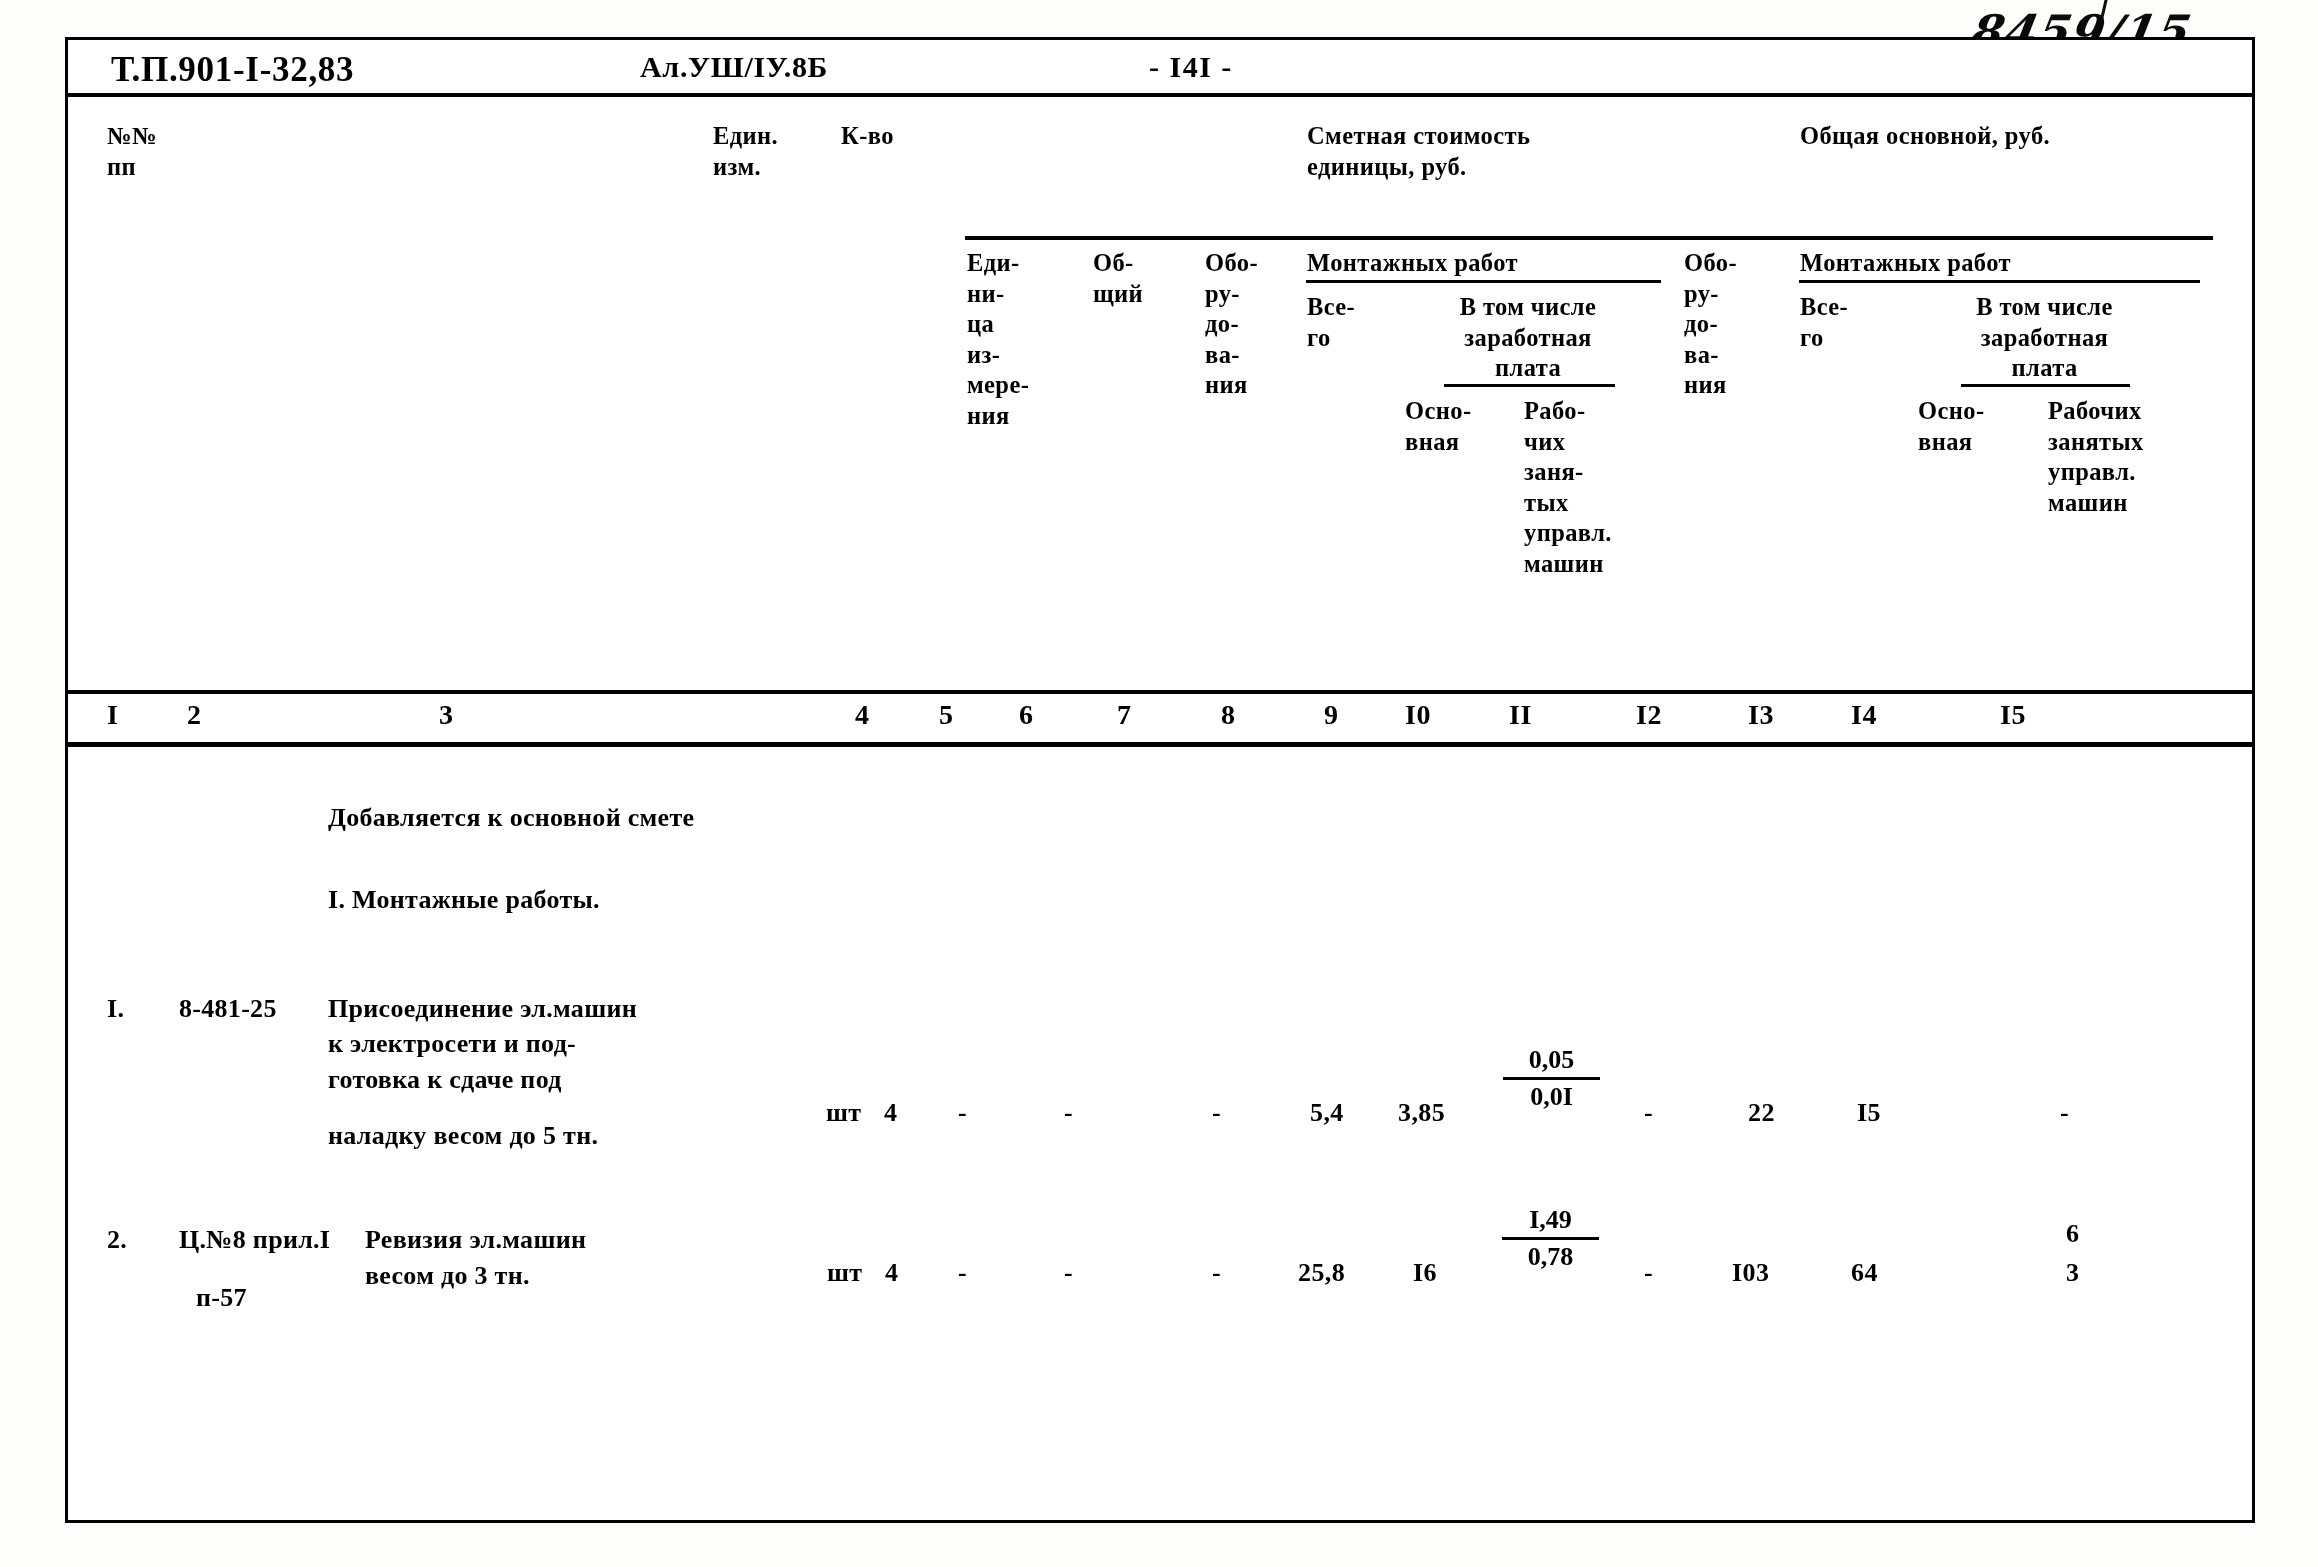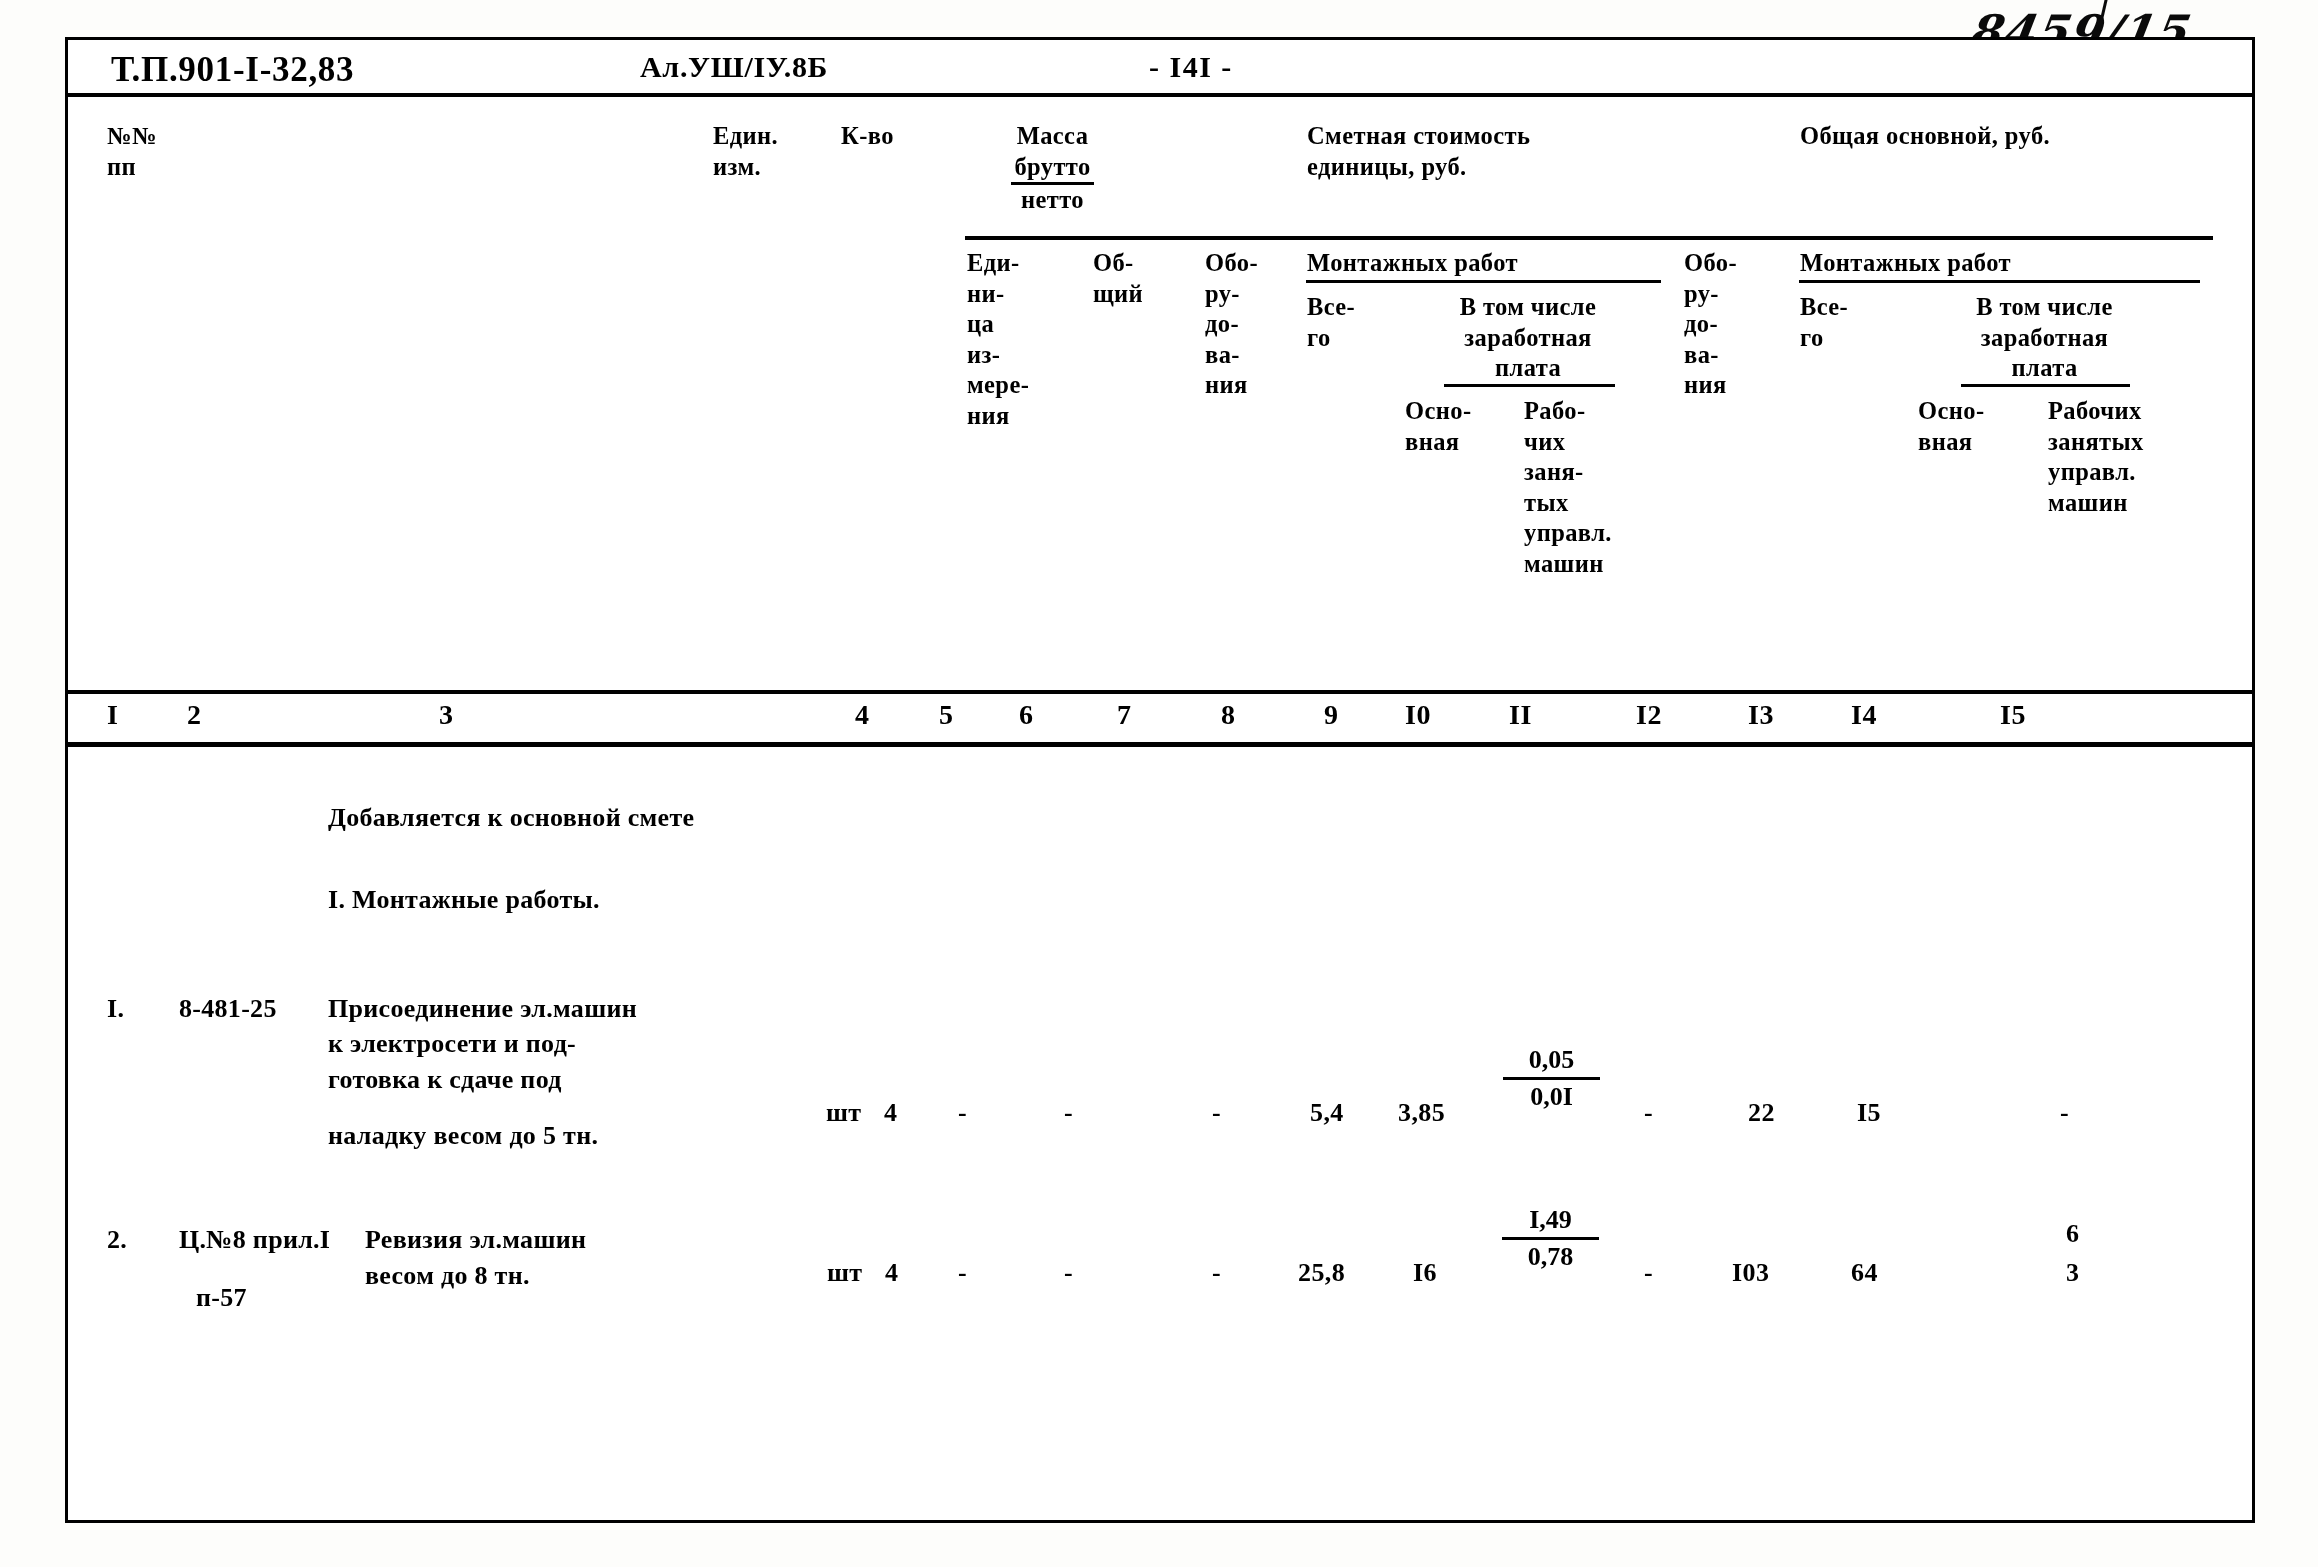--- a/index.html
+++ b/index.html
@@ -94,27 +94,20 @@
     <div id="hdr">
 
       <div class="hc" style="left:39px;top:28px;width:71px;">№№<br>пп</div>
 
 
 
       <div class="hc" style="left:645px;top:28px;width:97px;">Един.<br>изм.</div>
 
       <div class="hc" style="left:773px;top:28px;width:89px;">К-во</div>
 
-      <div class="hc" style="left:899px;top:28px;width:171px;text-align:center;">
-        <span>Масса</span><br>
-        <span class="frac">
-          <span class="top">брутто</span>
-          <span class="bot">нетто</span>
-        </span>
-      </div>
 
       <div class="hc" style="left:1239px;top:28px;width:461px;">
         <span>Сметная стоимость</span><br>
         <span>единицы, руб.</span>
       </div>
 
       <div class="hc" style="left:1732px;top:28px;width:461px;">Общая основной, руб.</div>
 
       <div class="subrule" style="left:897px;top:143px;width:1248px;"></div>
 
@@ -214,21 +207,21 @@
         <div class="val" style="left:1789px;top:351px;">I5</div>
         <div class="dash" style="left:1992px;top:351px;">-</div>
       </div>
 
       <div>
         <div class="bt" style="left:39px;top:475px;">2.</div>
         <div class="bt" style="left:111px;top:475px;">Ц.№8 прил.I</div>
         <div class="bt" style="left:128px;top:533px;">п-57</div>
 
         <div class="bt" style="left:297px;top:475px;">Ревизия эл.машин</div>
-        <div class="bt" style="left:297px;top:511px;">весом до 8 тн.</div>
+        <div class="bt" style="left:297px;top:511px;">весом до 3 тн.</div>
 
         <div class="val" style="left:759px;top:511px;">шт</div>
         <div class="val" style="left:817px;top:511px;">4</div>
         <div class="dash" style="left:890px;top:511px;">-</div>
         <div class="dash" style="left:996px;top:511px;">-</div>
         <div class="dash" style="left:1144px;top:511px;">-</div>
         <div class="val" style="left:1230px;top:511px;">25,8</div>
         <div class="val" style="left:1345px;top:511px;">I6</div>
 
         <div class="bfrac" style="left:1434px;top:456px;width:97px;">

